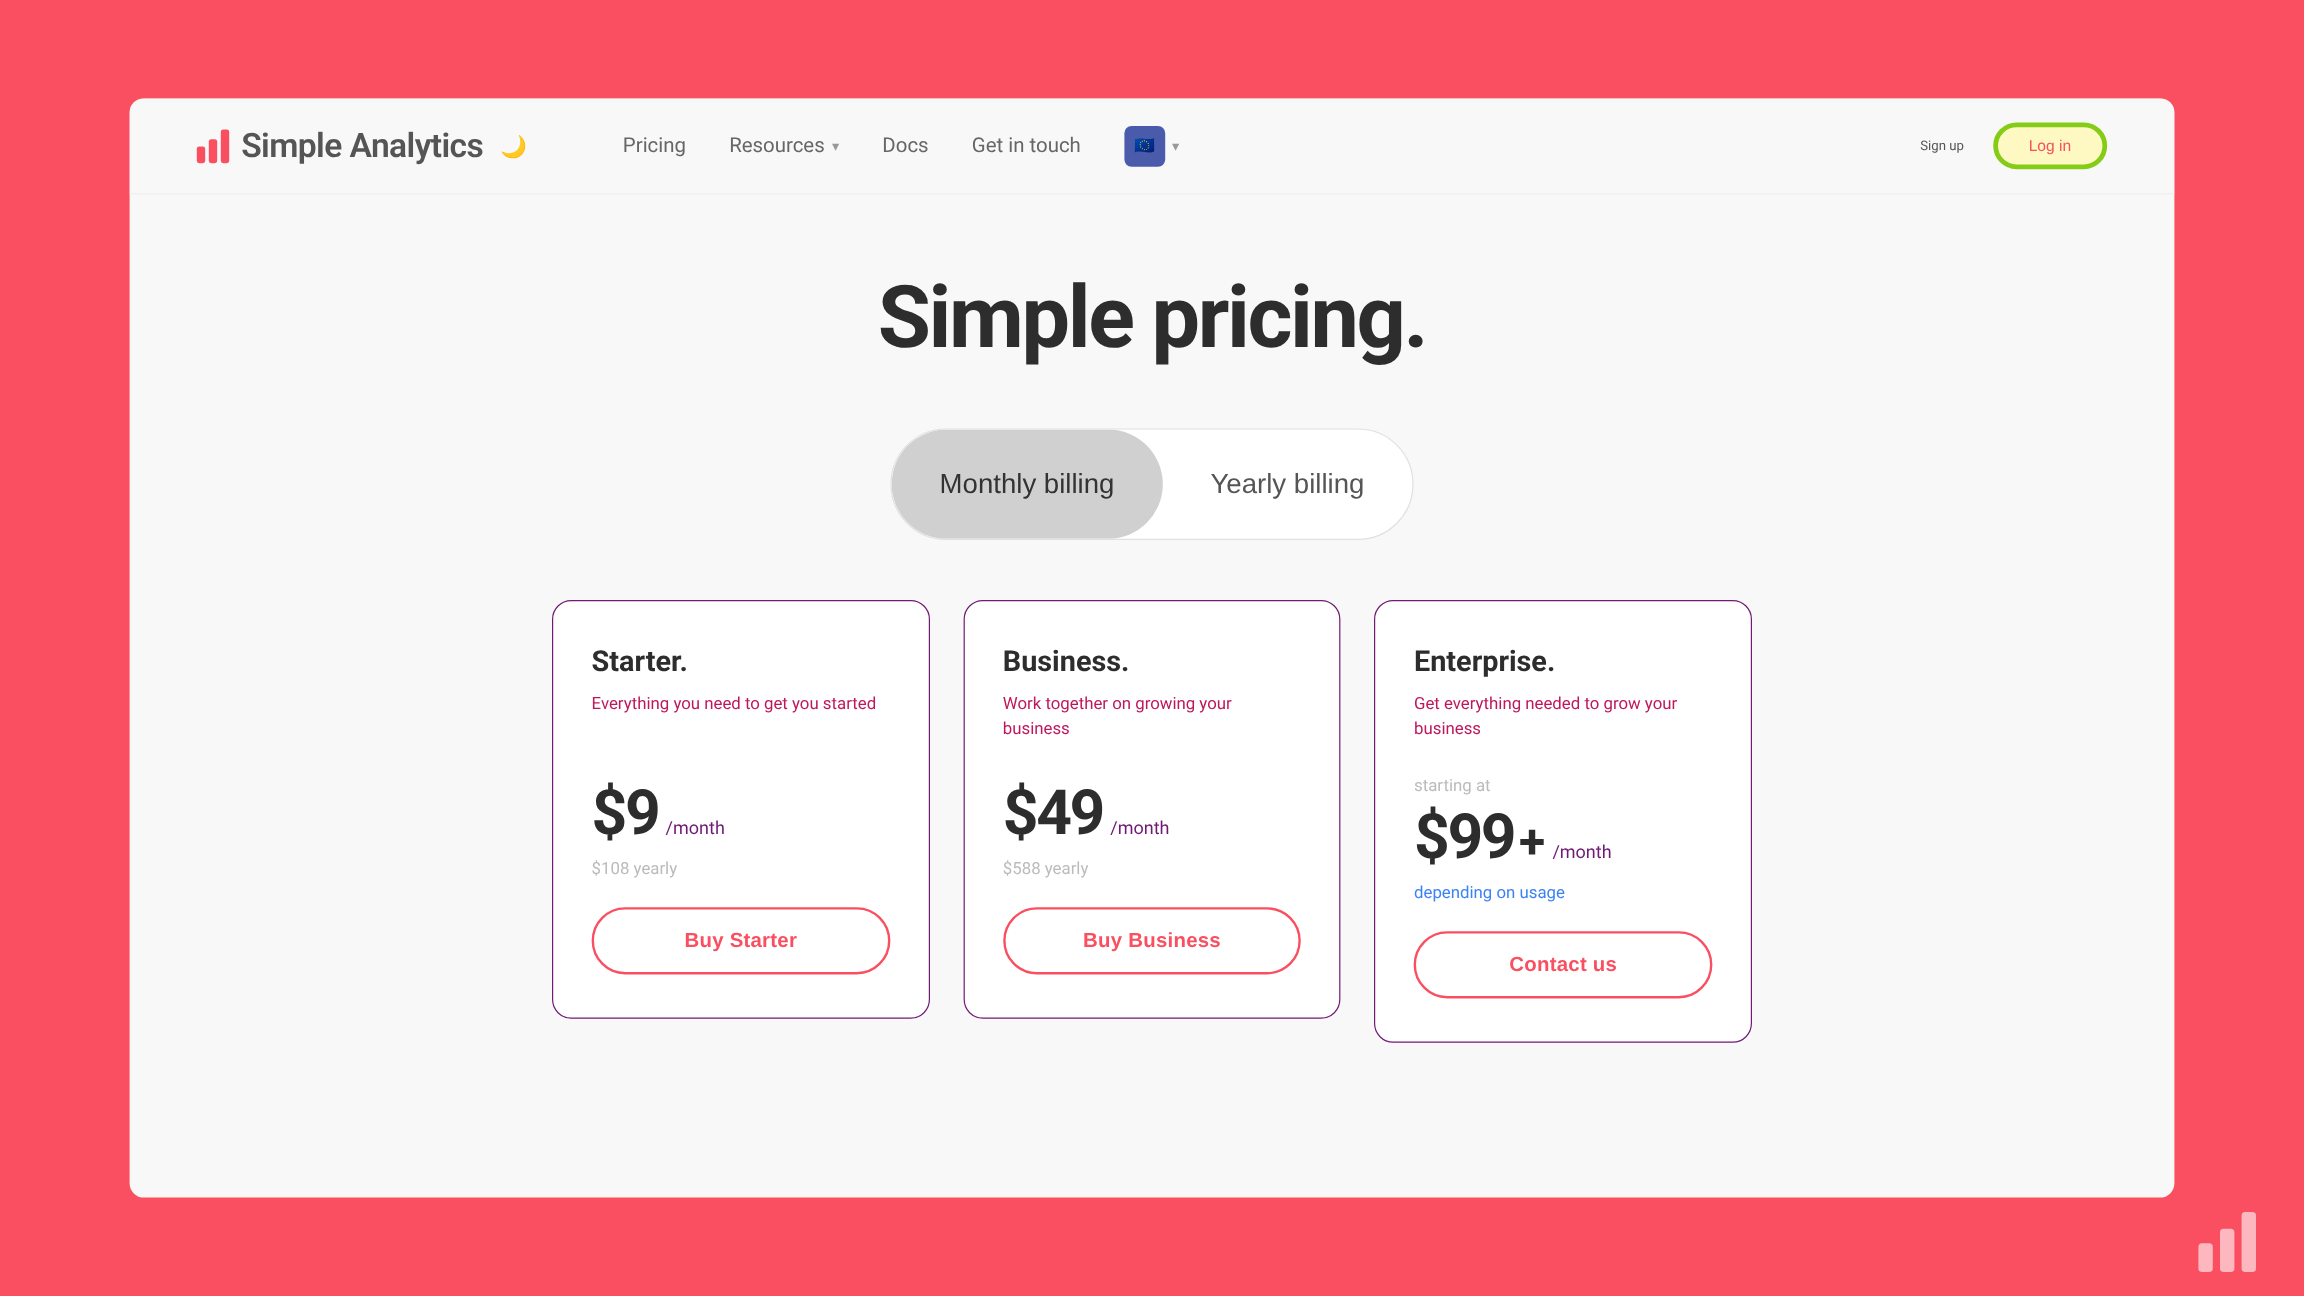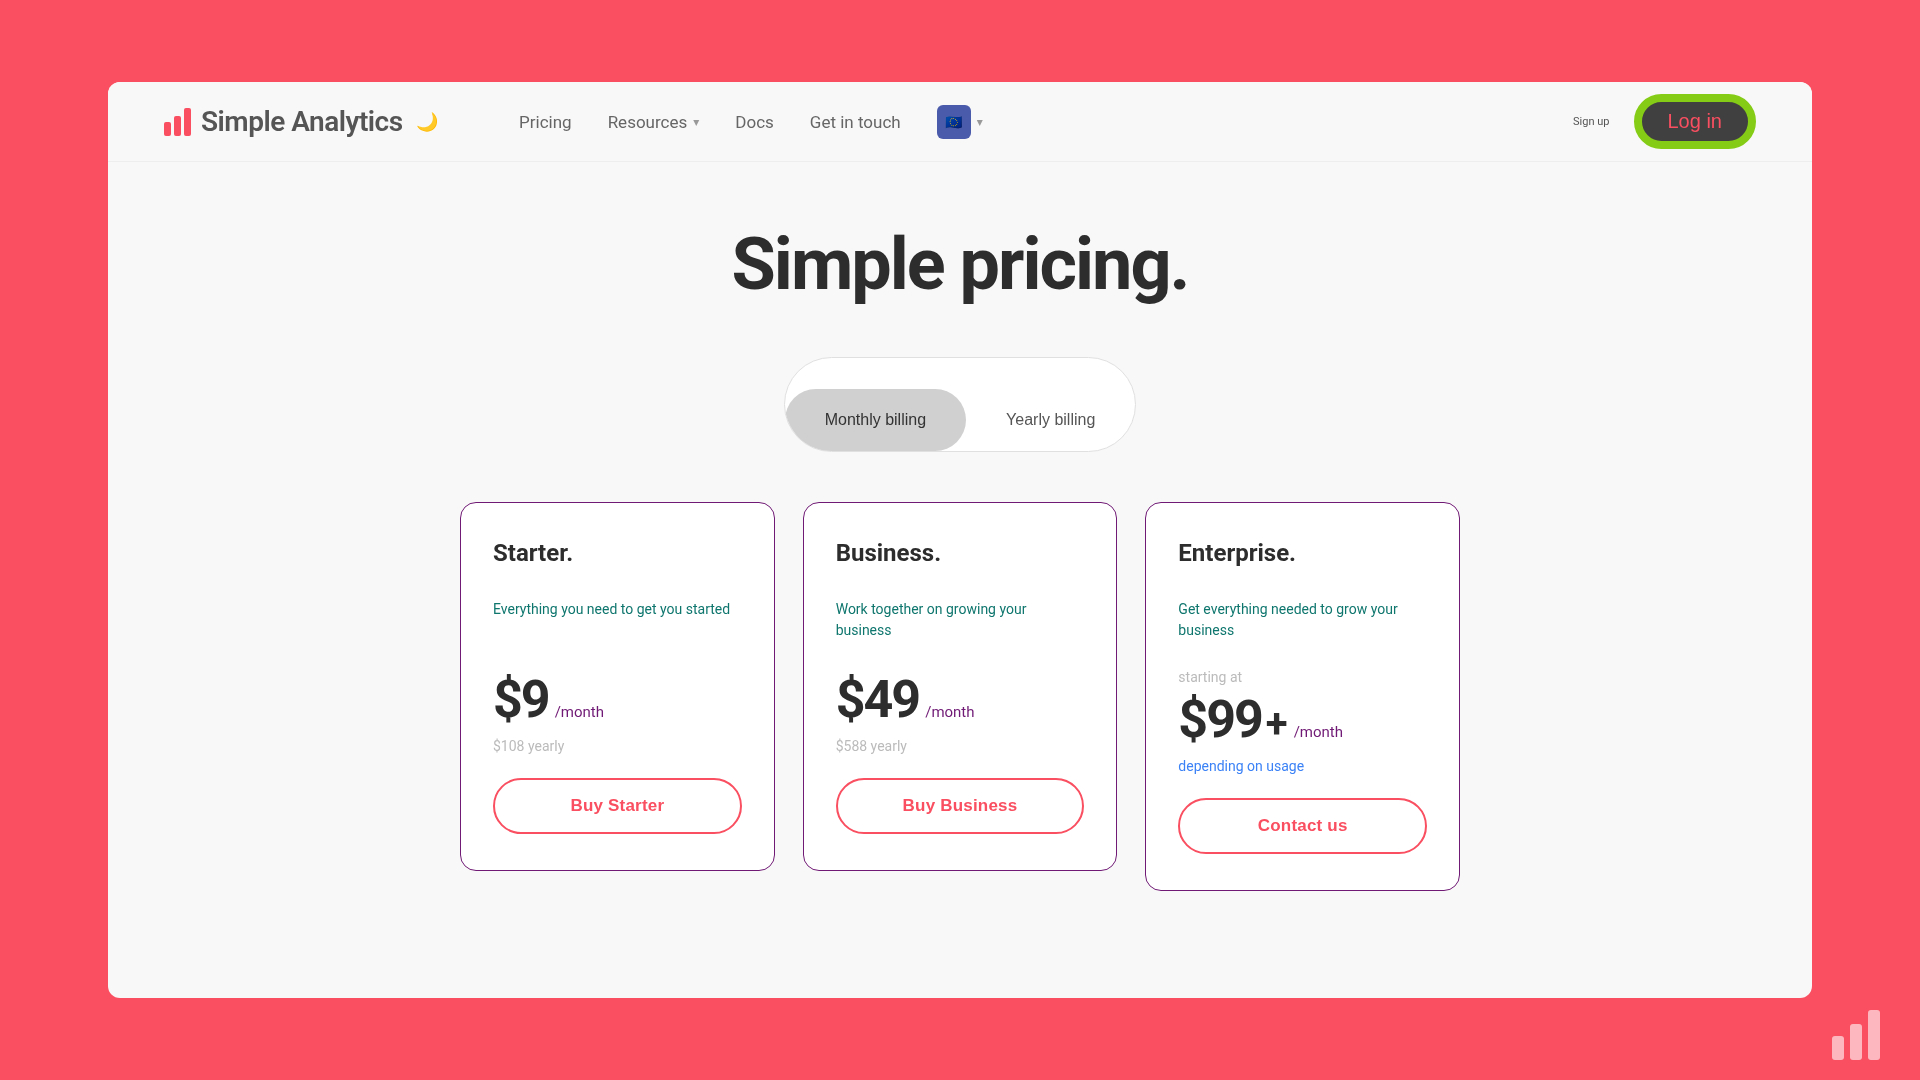--- a/index.html
+++ b/index.html
@@ -118,24 +118,24 @@
     }
 
     .sign-up-link {
       font-size: 11px;
       color: #555;
       cursor: pointer;
       text-decoration: none;
     }
 
     .login-btn {
-      font-size: 20px;
+      font-size: 13px;
       color: #f94f60;
-      border: 8px solid #84cc16;
-      background: #404040;
+      border: 4px solid #84cc16;
+      background: #fef9c3;
       border-radius: 50px;
       padding: 8px 26px;
       cursor: pointer;
       font-weight: 500;
     }
 
     
     .content-area {
       padding: 60px 56px 40px;
       display: flex;
@@ -157,29 +157,28 @@
       display: flex;
       align-items: center;
       background: white;
       border-radius: 50px;
       border: 1px solid #e0e0e0;
       overflow: hidden;
       margin-bottom: 50px;
     }
 
     .toggle-btn {
-      padding: 22px 40px;
-      font-size: 16px;
+      padding: 32px 40px;
+      font-size: 23px;
       font-weight: 500;
       cursor: pointer;
       border: none;
       background: transparent;
       color: #555;
       border-radius: 50px;
-      margin-top: 31px;
     }
 
     .toggle-btn.active {
       background: #d0d0d0;
       color: #333;
     }
 
     
     .pricing-cards {
       display: flex;
@@ -201,25 +200,24 @@
 
     .plan-name {
       font-size: 24px;
       font-weight: 700;
       color: #2d2d2d;
       margin-bottom: 12px;
     }
 
     .plan-desc {
       font-size: 14px;
-      color: #0f766e;
+      color: #be185d;
       line-height: 1.5;
       margin-bottom: 28px;
       min-height: 42px;
-      margin-top: 20px;
     }
 
     .starting-at {
       font-size: 14px;
       color: #bbb;
       margin-bottom: 4px;
     }
 
     .price-row {
       display: flex;

